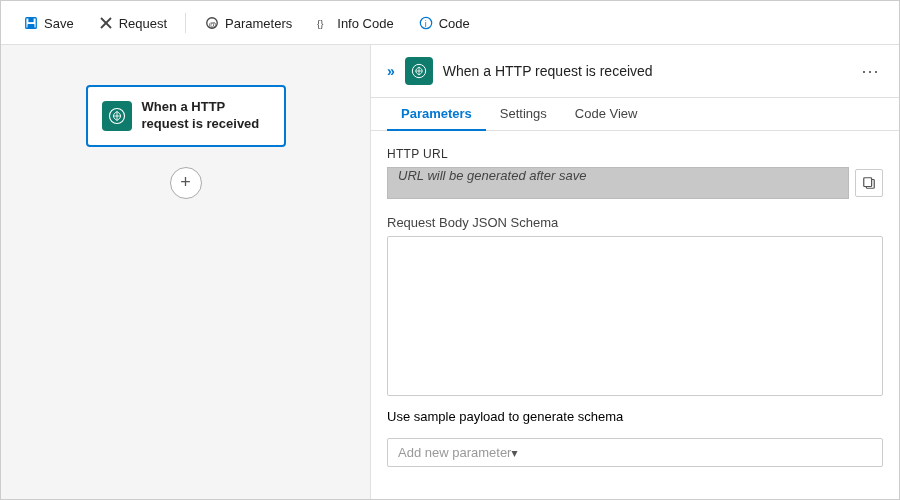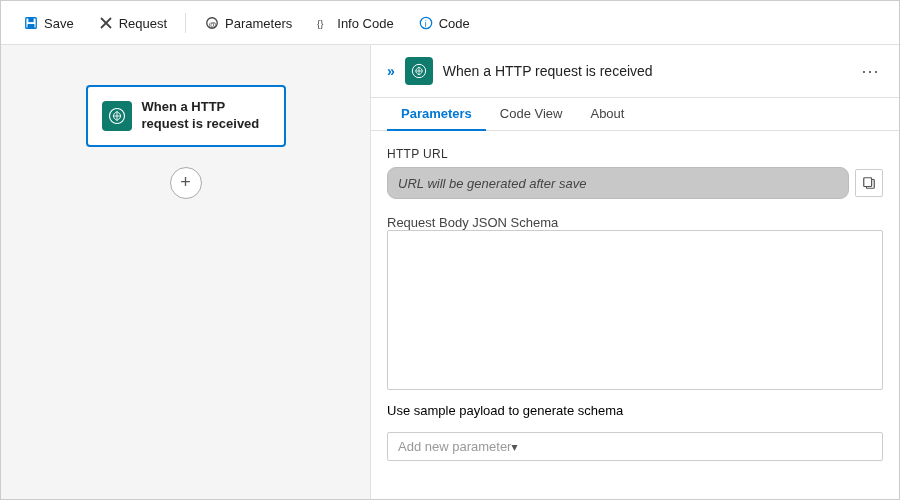--- a/index.html
+++ b/index.html
@@ -203,23 +203,22 @@
       display: flex;
       align-items: center;
       gap: 6px;
       margin-bottom: 16px;
     }
     .url-field {
       flex: 1;
       height: 32px;
       background: #c8c8c8;
       border: 1px solid #bbb;
-      border-radius: 9px;
-      display: flex;
-      align-items: center;
+      border-radius: 0;
+      display: flex;
       padding: 0 10px;
       font-size: 13px;
       color: #444;
       font-style: italic;
     }
     .copy-btn {
       width: 28px;
       height: 28px;
       border: 1px solid #ccc;
       background: #fff;
@@ -227,20 +226,21 @@
       display: flex;
       align-items: center;
       justify-content: center;
       cursor: pointer;
       color: #555;
     }
 
     .schema-label {
       font-size: 13px;
       color: #444;
+      margin-bottom: 6px;
     }
     .schema-textarea {
       width: 100%;
       height: 160px;
       border: 1px solid #ccc;
       border-radius: 2px;
       background: #fff;
       resize: none;
       padding: 6px 8px;
       font-size: 13px;
@@ -364,22 +364,22 @@
           <line x1="7" y1="12" x2="17" y2="12" stroke="white" stroke-width="1.2"></line>
           <line x1="12" y1="6" x2="12" y2="18" stroke="white" stroke-width="1.2"></line>
         </svg>
       </div>
       <span class="detail-title">When a HTTP request is received</span>
       <span class="detail-more">···</span>
     </div>
 
     <div class="tabs-row">
       <div class="tab active">Parameters</div>
+      <div class="tab">Settings</div>
       <div class="tab">Code View</div>
-      <div class="tab">About</div>
     </div>
 
     <div class="panel-content">
 
       
       <div class="field-label">HTTP URL</div>
       <div class="url-field-row">
         <div class="url-field">
           <span>URL will be generated after save</span>
         </div>

